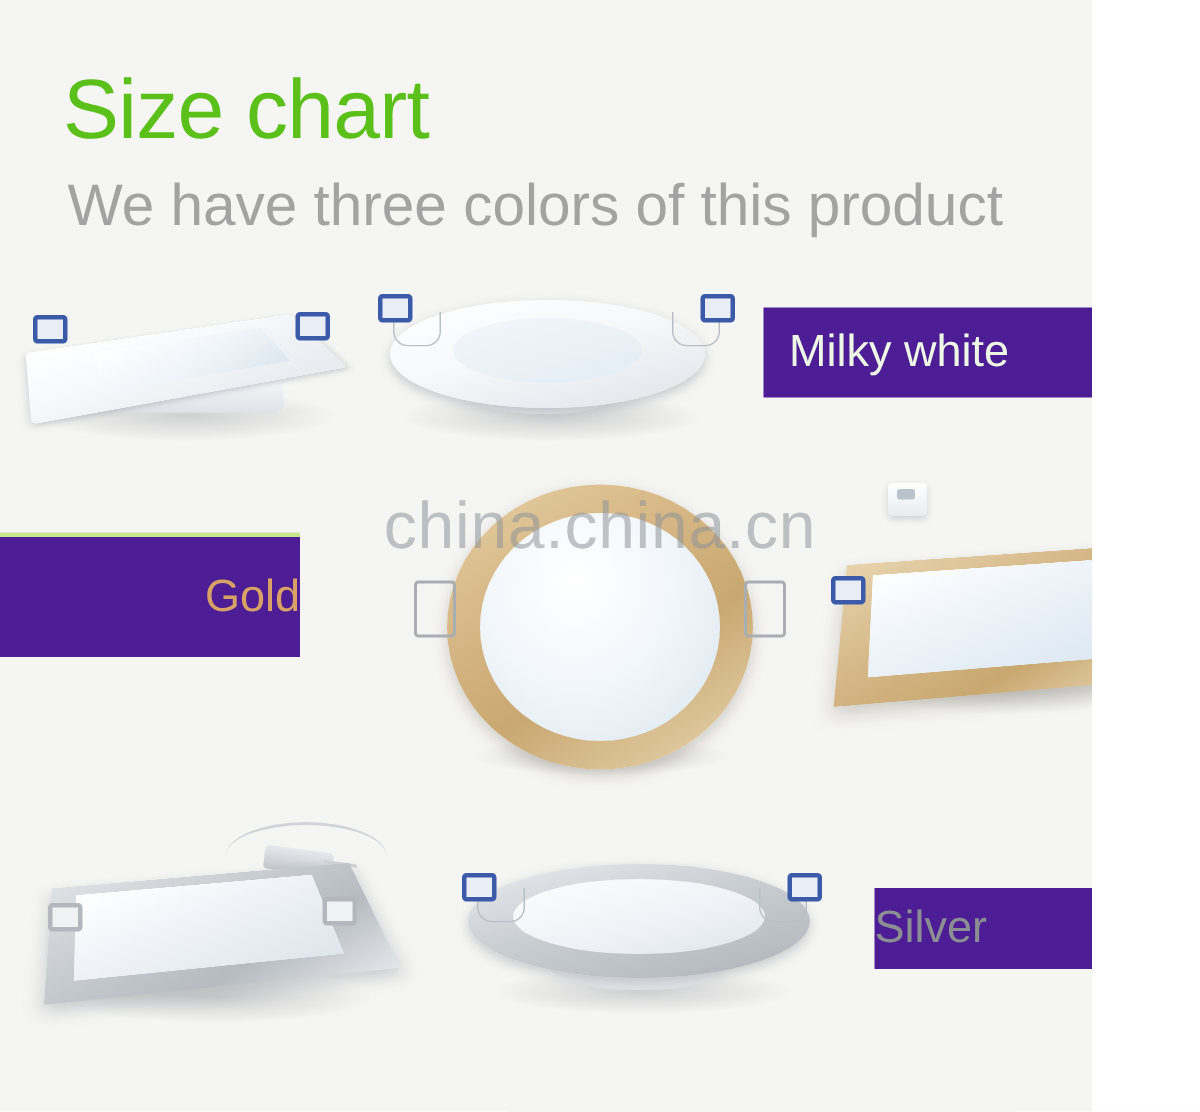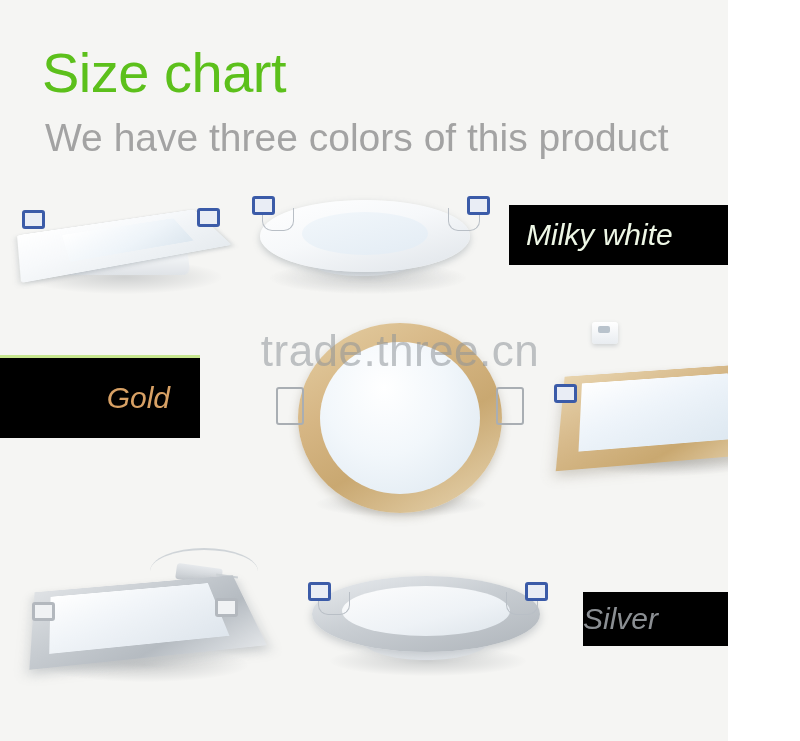--- a/index.html
+++ b/index.html
@@ -36,25 +36,24 @@
     font-size: 39px;
     line-height: 40px;
     font-weight: 400;
     color: #a3a3a3;
     white-space: nowrap;
   }
 
   
   .band {
     position: absolute;
-    background: #000000;
+    background: #4c1d95;
     display: flex;
     align-items: center;
     box-sizing: border-box;
-    font-style: italic;
   }
   .band-label {
     font-size: 30px;
     line-height: 34px;
     font-weight: 400;
     white-space: nowrap;
   }
   .band-milky {
     left: 509px;
     top: 205px;
@@ -63,21 +62,20 @@
     padding-left: 17px;
     justify-content: flex-start;
   }
   .band-milky .band-label { color: #eef7e6; }
 
   .band-gold {
     left: 0px;
     top: 358px;
     width: 200px;
     height: 80px;
-    padding-right: 30px;
     justify-content: flex-end;
   }
   .band-gold .band-label { color: #d8a165; }
   .band-gold-top {
     position: absolute;
     left: 0px;
     top: 355px;
     width: 200px;
     height: 26px;
     background: #b7e06e;
@@ -314,21 +312,21 @@
   <div class="stage" id="sq-gold">
     <div class="shadow" style="left:26px; top:120px; width:190px; height:34px;"></div>
     <div class="connector"></div>
     <div class="frame">
       <div class="diffuser"></div>
     </div>
     <div class="clip-blue" style="left:6px; top:62px;"></div>
     <div class="clip-blue" style="right:18px; top:60px;"></div>
   </div>
 
-  <div class="watermark">trade.three.cn</div>
+  <div class="watermark">china.china.cn</div>
 
   <div class="stage" id="sq-silver">
     <div class="shadow" style="left:18px; top:108px; width:206px; height:34px;"></div>
     <div class="wire"></div>
     <div class="driver"></div>
     <div class="frame">
       <div class="diffuser"></div>
     </div>
     <div class="clip-blue" style="left:8px; top:62px; border-color:#b3b8be; background:#f0f2f4;"></div>
     <div class="clip-blue" style="right:46px; top:58px; border-color:#b3b8be; background:#f0f2f4;"></div>

